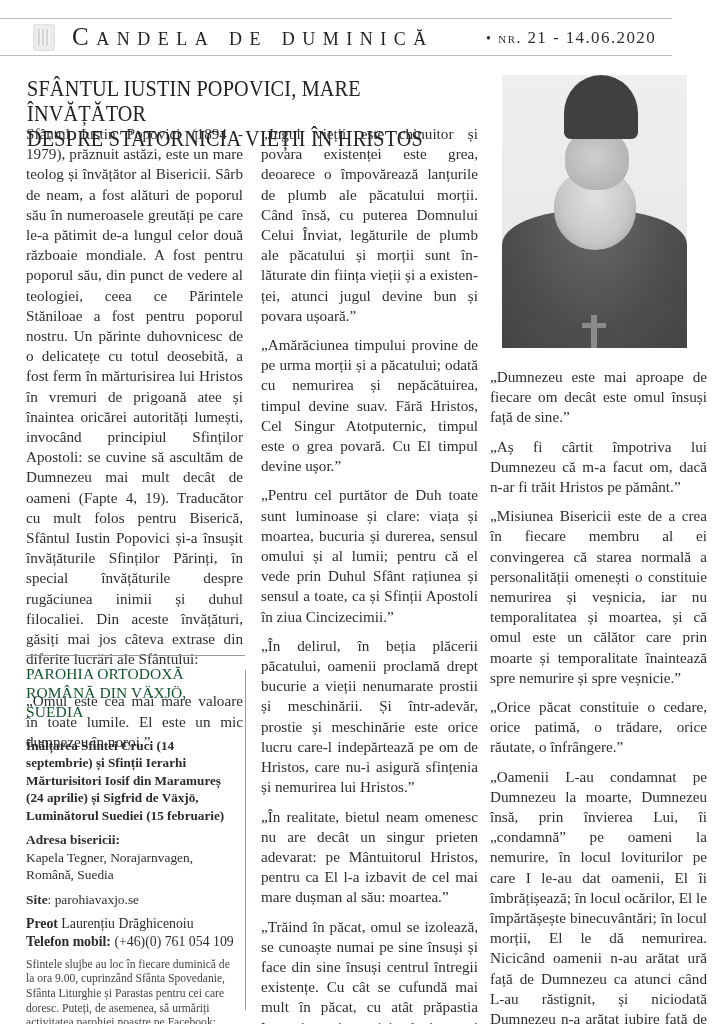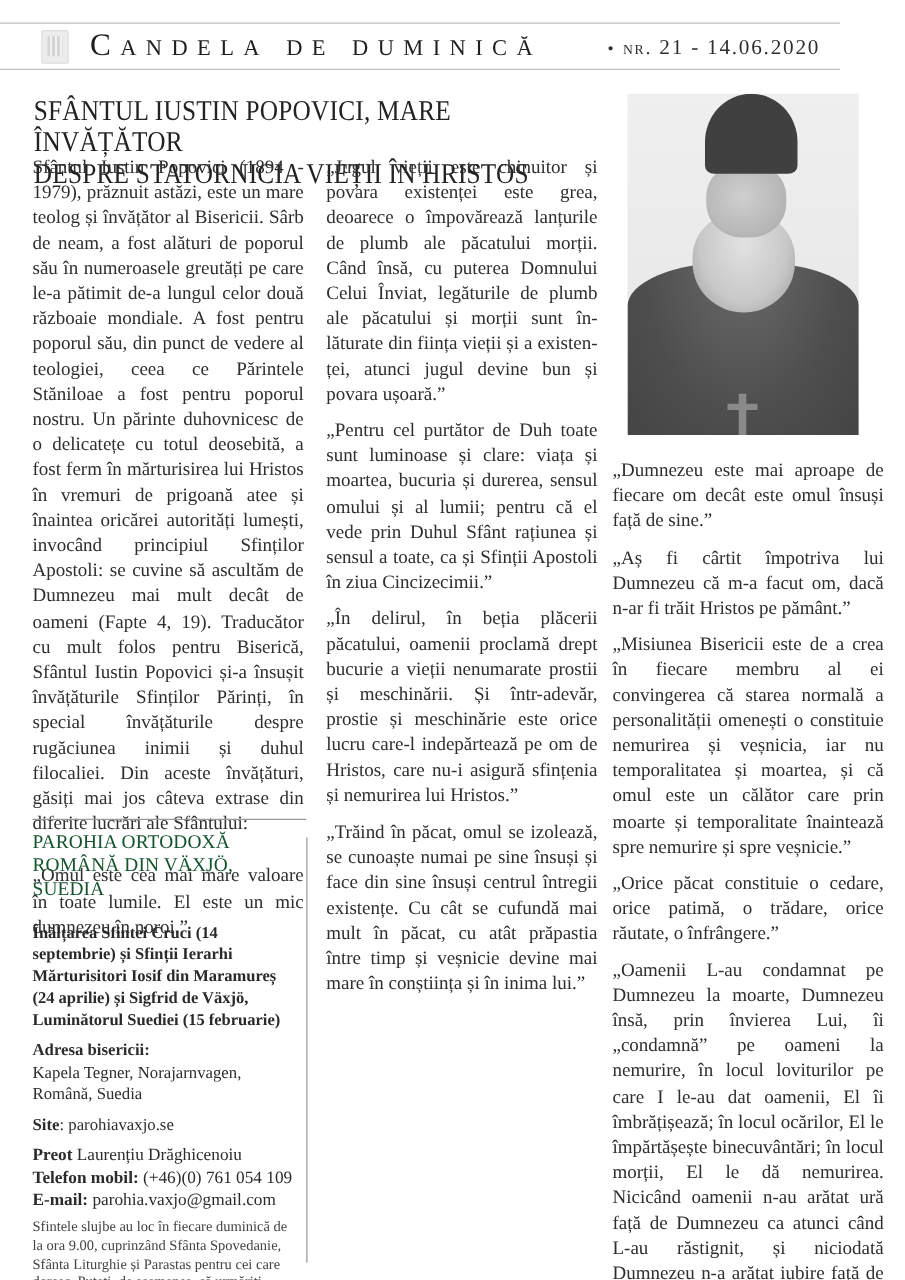--- a/index.html
+++ b/index.html
@@ -131,22 +131,24 @@
   <div class="cross"></div>
 </div>
 
 <div class="col col1">
   <p class="intro">Sfântul Iustin Popovici (1894 - 1979), prăznuit astăzi, este un mare teolog și învățător al Bisericii. Sârb de neam, a fost alături de poporul său în nume­roasele greutăți pe care le-a pătimit de-a lungul celor două războaie mon­diale. A fost pentru poporul său, din punct de vedere al teologiei, ceea ce Părintele Stăniloae a fost pentru po­porul nostru. Un părinte duhovnicesc de o delicatețe cu totul deosebită, a fost ferm în mărturisirea lui Hristos în vremuri de prigoană atee și înaintea oricărei autorități lumești, invocând principiul Sfinților Apostoli: se cuvi­ne să ascultăm de Dumnezeu mai mult decât de oameni (Fapte 4, 19). Tradu­cător cu mult folos pentru Biserică, Sfântul Iustin Popovici și-a însușit în­vățăturile Sfinților Părinți, în special învățăturile despre rugăciunea inimii și duhul filocaliei. Din aceste învăță­turi, găsiți mai jos câteva extrase din diferite lucrări ale Sfântului:</p>
   <p>„Omul este cea mai mare valoare în toate lumile. El este un mic dumnezeu în noroi.”</p>
 </div>
 
 <div class="col col2">
   <p>„Jugul vieții este chinuitor și povara existenței este grea, deoarece o îm­povărează lanțurile de plumb ale pă­catului morții. Când însă, cu puterea Domnului Celui Înviat, legăturile de plumb ale păcatului și morții sunt în­lăturate din ființa vieții și a existen­ței, atunci jugul devine bun și povara ușoară.”</p>
+  <p>„Amărăciunea timpului provine de pe urma morții și a păcatului; odată cu nemurirea și nepăcătuirea, timpul devine suav. Fără Hristos, Cel Singur Atotputernic, timpul este o grea po­vară. Cu El timpul devine ușor.”</p>
   <p>„Pentru cel purtător de Duh toate sunt luminoase și clare: viața și moartea, bucuria și durerea, sensul omului și al lumii; pentru că el vede prin Duhul Sfânt rațiunea și sensul a toate, ca și Sfinții Apostoli în ziua Cincizecimii.”</p>
   <p>„În delirul, în beția plăcerii păcatului, oamenii proclamă drept bucurie a vie­ții nenumarate prostii și meschinării. Și într-adevăr, prostie și meschinărie este orice lucru care-l indepărtează pe om de Hristos, care nu-i asigură sfințe­nia și nemurirea lui Hristos.”</p>
+  <p>„În realitate, bietul neam omenesc nu are decât un singur prieten adevarat: pe Mântuitorul Hristos, pentru ca El l-a izbavit de cel mai mare dușman al său: moartea.”</p>
   <p>„Trăind în păcat, omul se izolează, se cunoaște numai pe sine însuși și face din sine însuși centrul întregii exis­tențe. Cu cât se cufundă mai mult în păcat, cu atât prăpastia între timp și veșnicie devine mai mare în conștiința și în inima lui.”</p>
 
 </div>
 
 <div class="col col3">
   <p>„Dumnezeu este mai aproape de fieca­re om decât este omul însuși față de sine.”</p>
   <p>„Aș fi cârtit împotriva lui Dumnezeu că m-a facut om, dacă n-ar fi trăit Hristos pe pământ.”</p>
   <p>„Misiunea Bisericii este de a crea în fi­ecare membru al ei convingerea că sta­rea normală a personalității omenești o constituie nemurirea și veșnicia, iar nu temporalitatea și moartea, și că omul este un călător care prin moarte și temporalitate înaintează spre ne­murire și spre veșnicie.”</p>
   <p>„Orice păcat constituie o cedare, ori­ce patimă, o trădare, orice răutate, o înfrângere.”</p>
   <p>„Oamenii L-au condamnat pe Dum­nezeu la moarte, Dumnezeu însă, prin învierea Lui, îi „condamnă” pe oameni la nemurire, în locul loviturilor pe care I le-au dat oamenii, El îi îmbră­țișează; în locul ocărilor, El le împăr­tășește binecuvântări; în locul morții, El le dă nemurirea. Nicicând oamenii n-au arătat ură față de Dumnezeu ca atunci când L-au răstignit, și niciodat­ă Dumnezeu n-a arătat iubire față de oameni ca atunci când a înviat. Oa­menii au vrut să-L facă pe Dumnezeu muritor, El însă, prin învierea Lui, i-a făcut pe oameni nemuritori.”</p>
@@ -160,16 +162,15 @@
     <div class="lbl">Adresa bisericii:</div>
     <div>Kapela Tegner, Norajarnvagen,</div>
     <div>Română, Suedia</div>
   </div>
   <div class="parish-block">
     <span class="lbl">Site</span><span>: parohiavaxjo.se</span>
   </div>
   <div class="contact">
     <div><span class="lbl">Preot</span><span> Laurențiu Drăghicenoiu</span></div>
     <div><span class="lbl">Telefon mobil:</span><span> (+46)(0) 761 054 109</span></div>
-    <div><span class="lbl">E-mail:</span><span> parohia.vaxjo@gmail.com</span></div>
   </div>
   <div class="schedule">Sfintele slujbe au loc în fiecare duminică de la ora 9.00, cuprinzând Sfânta Spovedanie, Sfânta Liturghie și Parastas pentru cei care doresc. Puteți, de asemenea, să urmăriți activitatea parohiei noastre pe Facebook: Parohia Orto­doxă Română din Växjö, Suedia.</div>
 </div>
 
 </body></html>

